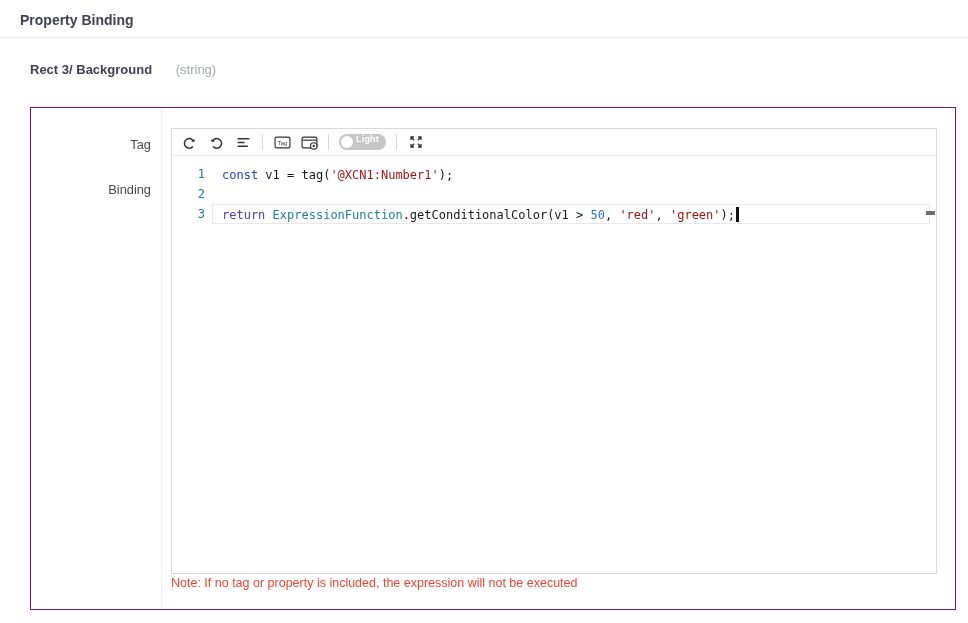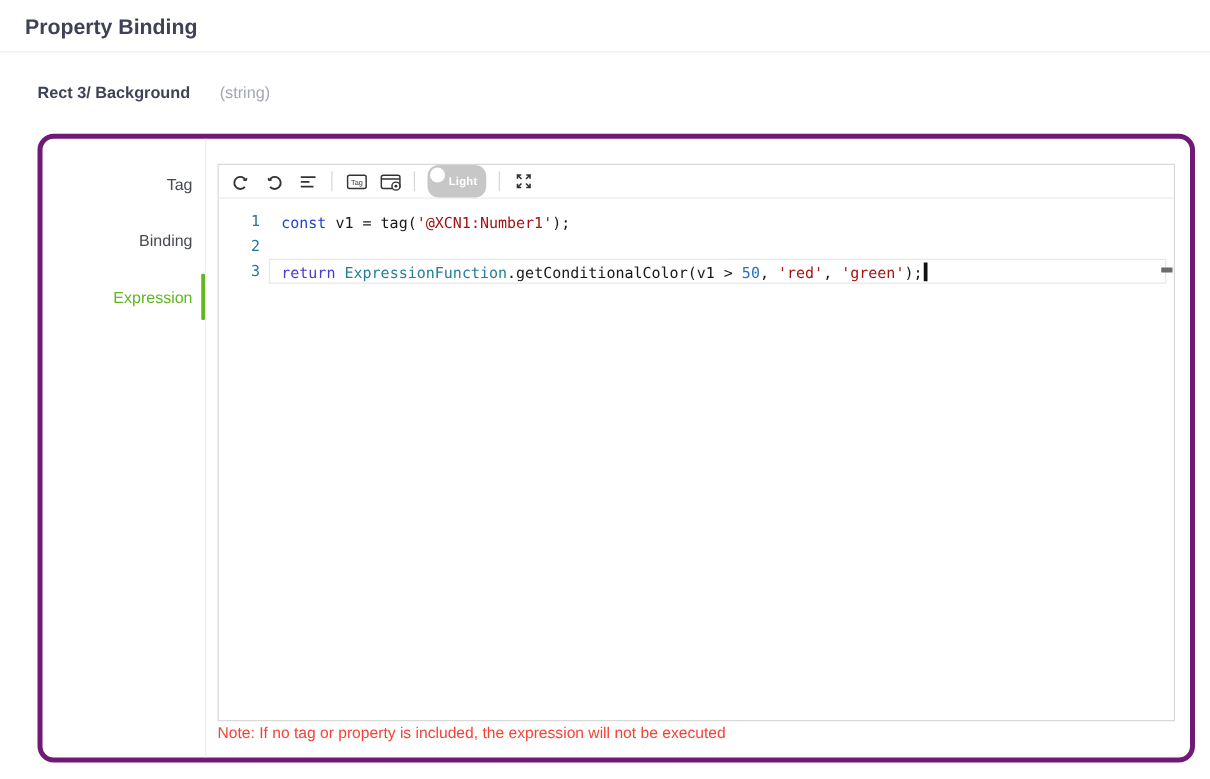--- a/index.html
+++ b/index.html
@@ -9,33 +9,33 @@
     background:#ffffff;
     font-family:"Liberation Sans", sans-serif;
     color:#3f4254;
     overflow:hidden;
     position:relative;
   }
 
   
   .page-title {
     padding:12px 20px 9px 20px;
-    font-size:17px; font-weight:700; color:#3f4254;
+    font-size:14px; font-weight:700; color:#3f4254;
   }
   .top-divider { border:none; border-top:1px solid #ebedf3; margin:0; }
 
   .subheader { margin:24px 0 0 30px; font-size:13px; }
   .subheader .prop-name { font-weight:700; color:#3f4254; }
   .subheader .prop-type { color:#a3a7b1; margin-left:20px; }
 
   
   .card {
     position:absolute; left:30px; top:107px;
     width:926px; height:503px;
-    border:4px solid #701a75; border-radius:13px;
+    border:1px solid #701a75; border-radius:0;
     background:#fff;
   }
   .nav-divider {
     position:absolute; left:130px; top:0; bottom:0; width:1px; background:#eef0f4;
   }
 
   
   .nav { position:absolute; left:0; top:14px; width:130px; }
   .tab {
     position:relative; height:45px;
@@ -60,22 +60,22 @@
     height:27px; display:flex; align-items:center;
     padding:0 8px; gap:9px;
     border-bottom:1px solid #ececec;
   }
   .tb-btn {
     width:18px; height:18px; display:flex; align-items:center; justify-content:center;
     background:none; border:none; padding:0; cursor:pointer; color:#333;
   }
   .tb-sep { width:1px; height:16px; background:#d8d8d8; margin:0 1px; }
   .toggle {
-    display:flex; align-items:center; position:relative;
-    width:47px; height:26px; border-radius:9px;
+    display:flex; align-items:flex-start; position:relative;
+    width:47px; height:16px; border-radius:9px;
     background:#c7c7c7; border:none; padding:0; cursor:pointer;
   }
   .toggle .knob {
     position:absolute; left:2px; top:2px; width:12px; height:12px;
     border-radius:50%; background:#fff;
   }
   .toggle .toggle-label {
     margin-left:17px; font-size:9px; font-weight:700; color:#fff;
     font-family:"Liberation Sans", sans-serif; letter-spacing:.2px;
   }
@@ -130,24 +130,20 @@
 
 <div class="card">
   <div class="nav-divider"></div>
 
   <div class="nav">
     <div class="tab">
       <span>Tag</span>
     </div>
     <div class="tab">
       <span>Binding</span>
-    </div>
-    <div class="tab active">
-      <span>Expression</span>
-      <span class="active-bar"></span>
     </div>
   </div>
 
   <div class="editor">
     <div class="toolbar">
       <button class="tb-btn" title="">
         <svg width="15" height="15" viewBox="0 0 14 14" fill="none" stroke="currentColor" stroke-width="1.4">
           <path d="M10.2 10.7 A4.5 4.5 0 1 1 10.9 6"></path>
           <path d="M10.9 6 L9 5.4 M10.9 6 L11.6 4.2" stroke-width="1.2"></path>
         </svg>

